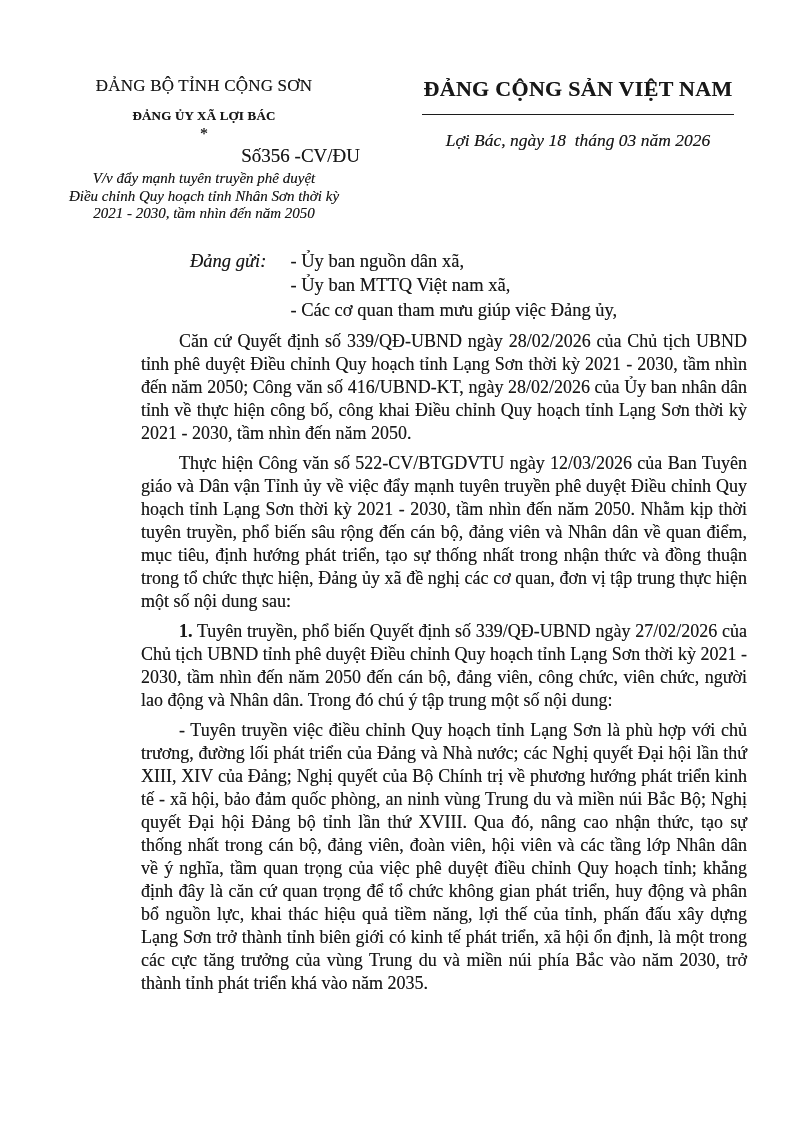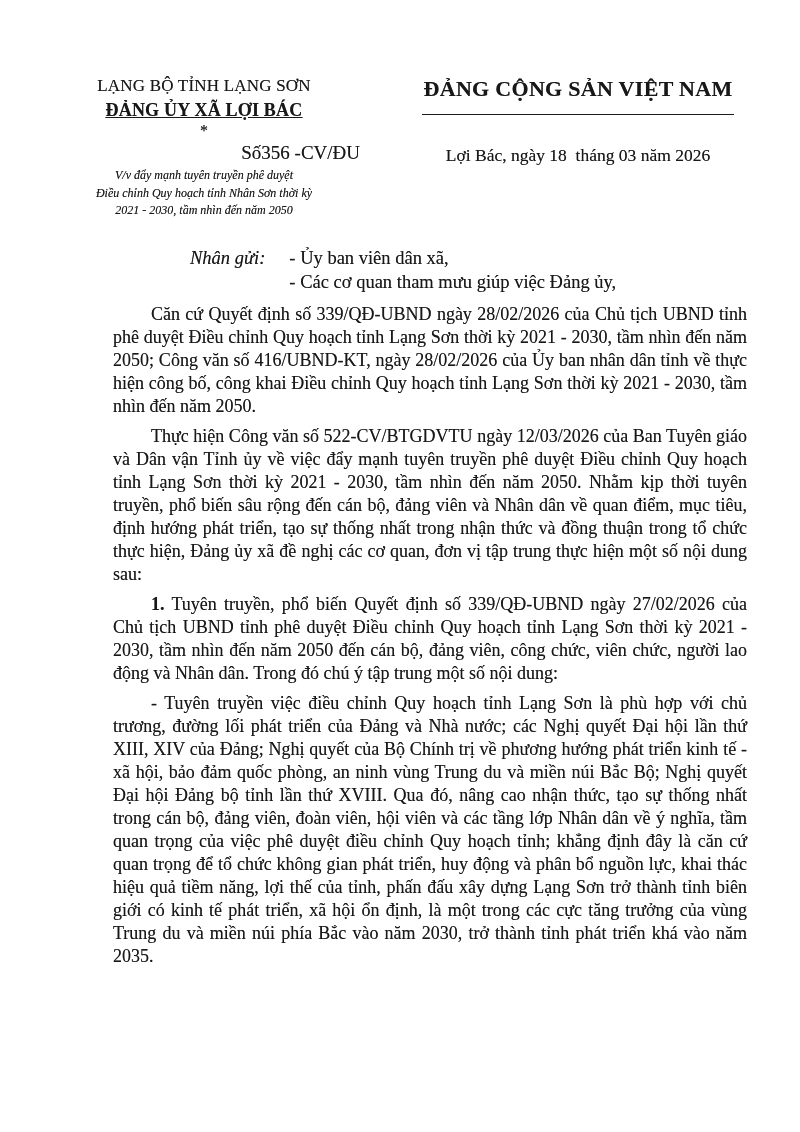--- a/index.html
+++ b/index.html
@@ -7,70 +7,71 @@
   .page{
     position:relative; width:800px; height:1132px; background:#ffffff;
     overflow:hidden; color:#181818;
     font-family:"Liberation Serif","DejaVu Serif",serif;
     text-shadow:0 0 .5px rgba(0,0,0,.5); 
   }
   
   .header{ display:flex; align-items:flex-start; padding-top:76px; }
   .h-left{ width:312px; margin-left:48px; text-align:center; }
   .org-parent{ font-size:17px; letter-spacing:.2px; white-space:nowrap; }
-  .org-name{ font-size:18px; font-weight:bold; letter-spacing:.2px; margin-top:4px; white-space:nowrap;text-decoration:underline; }
+  .org-name{ font-size:13px; font-weight:bold; letter-spacing:.2px; margin-top:12px; white-space:nowrap; }
   .star{ font-size:16px; line-height:13px; margin-top:3px; }
   .doc-number{ font-size:19px; margin-top:5px;text-align:right; }
-  .subject{ font-style:italic; font-size:12px; line-height:17.5px; margin-top:3px; }
+  .subject{ font-style:italic; font-size:15px; line-height:17.5px; margin-top:3px; }
   .h-right{ width:334px; margin-left:auto; margin-right:55px; text-align:center; }
   .party-name{
     display:inline-block; font-size:22px; font-weight:bold; letter-spacing:.3px;
     padding:0 2px 12px 2px; border-bottom:1.5px solid #1c1c1c; white-space:nowrap;
   }
-  .dateline{ font-size:17.5px; margin-top:30px; white-space:nowrap; }
+  .dateline{ font-style:italic; font-size:17.5px; margin-top:15px; white-space:nowrap; }
   
   .recipients{ display:flex; margin:26px 0 0 190px; font-size:18.5px; line-height:24.5px; }
   .rec-label{ font-style:italic; margin-right:24px; }
   
   .body{ margin:8px 53px 0 113px; }
   .body p{
     font-size:18px; line-height:23px; text-align:justify;
-    text-indent:38px; margin-top:7px;
+    text-indent:38px; margin-top:7px;margin-left:28px;
   }
   .bold{ font-weight:bold; }
 </style>
 </head>
 <body>
 
 <main class="page">
 
   <div class="header">
     <div class="h-left">
-      <div class="org-parent">LẠNG BỘ TỈNH LẠNG SƠN</div>
+      <div class="org-parent">ĐẢNG BỘ TỈNH CỘNG SƠN</div>
       <div class="org-name">ĐẢNG ỦY XÃ LỢI BÁC</div>
       <div class="star">*</div>
       <div class="doc-number">Số356 -CV/ĐU</div>
       <div class="subject">
         <div>V/v đẩy mạnh tuyên truyền phê duyệt</div>
         <div>Điều chỉnh Quy hoạch tỉnh Nhân Sơn thời kỳ</div>
         <div>2021 - 2030, tầm nhìn đến năm 2050</div>
       </div>
     </div>
     <div class="h-right">
       <div>
         <span class="party-name">ĐẢNG CỘNG SẢN VIỆT NAM</span>
       </div>
       <div class="dateline">Lợi Bác, ngày 18&nbsp; tháng 03 năm 2026</div>
     </div>
   </div>
 
   <div class="recipients">
-    <div class="rec-label">Nhân gửi:</div>
+    <div class="rec-label">Đảng gửi:</div>
     <div class="rec-list">
-      <div>- Ủy ban viên dân xã,</div>
+      <div>- Ủy ban nguồn dân xã,</div>
+      <div>- Ủy ban MTTQ Việt nam xã,</div>
       <div>- Các cơ quan tham mưu giúp việc Đảng ủy,</div>
     </div>
   </div>
 
   <div class="body">
     <p>Căn cứ Quyết định số 339/QĐ-UBND ngày 28/02/2026 của Chủ tịch UBND tỉnh phê duyệt Điều chỉnh Quy hoạch tỉnh Lạng Sơn thời kỳ 2021 - 2030, tầm nhìn đến năm 2050; Công văn số 416/UBND-KT, ngày 28/02/2026 của Ủy ban nhân dân tỉnh về thực hiện công bố, công khai Điều chỉnh Quy hoạch tỉnh Lạng Sơn thời kỳ 2021 - 2030, tầm nhìn đến năm 2050.</p>
     <p>Thực hiện Công văn số 522-CV/BTGDVTU ngày 12/03/2026 của Ban Tuyên giáo và Dân vận Tỉnh ủy về việc đẩy mạnh tuyên truyền phê duyệt Điều chỉnh Quy hoạch tỉnh Lạng Sơn thời kỳ 2021 - 2030, tầm nhìn đến năm 2050. Nhằm kịp thời tuyên truyền, phổ biến sâu rộng đến cán bộ, đảng viên và Nhân dân về quan điểm, mục tiêu, định hướng phát triển, tạo sự thống nhất trong nhận thức và đồng thuận trong tổ chức thực hiện, Đảng ủy xã đề nghị các cơ quan, đơn vị tập trung thực hiện một số nội dung sau:</p>
     <p><span class="bold">1.</span><span> Tuyên truyền, phổ biến Quyết định số 339/QĐ-UBND ngày 27/02/2026 của Chủ tịch UBND tỉnh phê duyệt Điều chỉnh Quy hoạch tỉnh Lạng Sơn thời kỳ 2021 - 2030, tầm nhìn đến năm 2050 đến cán bộ, đảng viên, công chức, viên chức, người lao động và Nhân dân. Trong đó chú ý tập trung một số nội dung:</span></p>
     <p>- Tuyên truyền việc điều chỉnh Quy hoạch tỉnh Lạng Sơn là phù hợp với chủ trương, đường lối phát triển của Đảng và Nhà nước; các Nghị quyết Đại hội lần thứ XIII, XIV của Đảng; Nghị quyết của Bộ Chính trị về phương hướng phát triển kinh tế - xã hội, bảo đảm quốc phòng, an ninh vùng Trung du và miền núi Bắc Bộ; Nghị quyết Đại hội Đảng bộ tỉnh lần thứ XVIII. Qua đó, nâng cao nhận thức, tạo sự thống nhất trong cán bộ, đảng viên, đoàn viên, hội viên và các tầng lớp Nhân dân về ý nghĩa, tầm quan trọng của việc phê duyệt điều chỉnh Quy hoạch tỉnh; khẳng định đây là căn cứ quan trọng để tổ chức không gian phát triển, huy động và phân bổ nguồn lực, khai thác hiệu quả tiềm năng, lợi thế của tỉnh, phấn đấu xây dựng Lạng Sơn trở thành tỉnh biên giới có kinh tế phát triển, xã hội ổn định, là một trong các cực tăng trưởng của vùng Trung du và miền núi phía Bắc vào năm 2030, trở thành tỉnh phát triển khá vào năm 2035.</p>
   </div>

